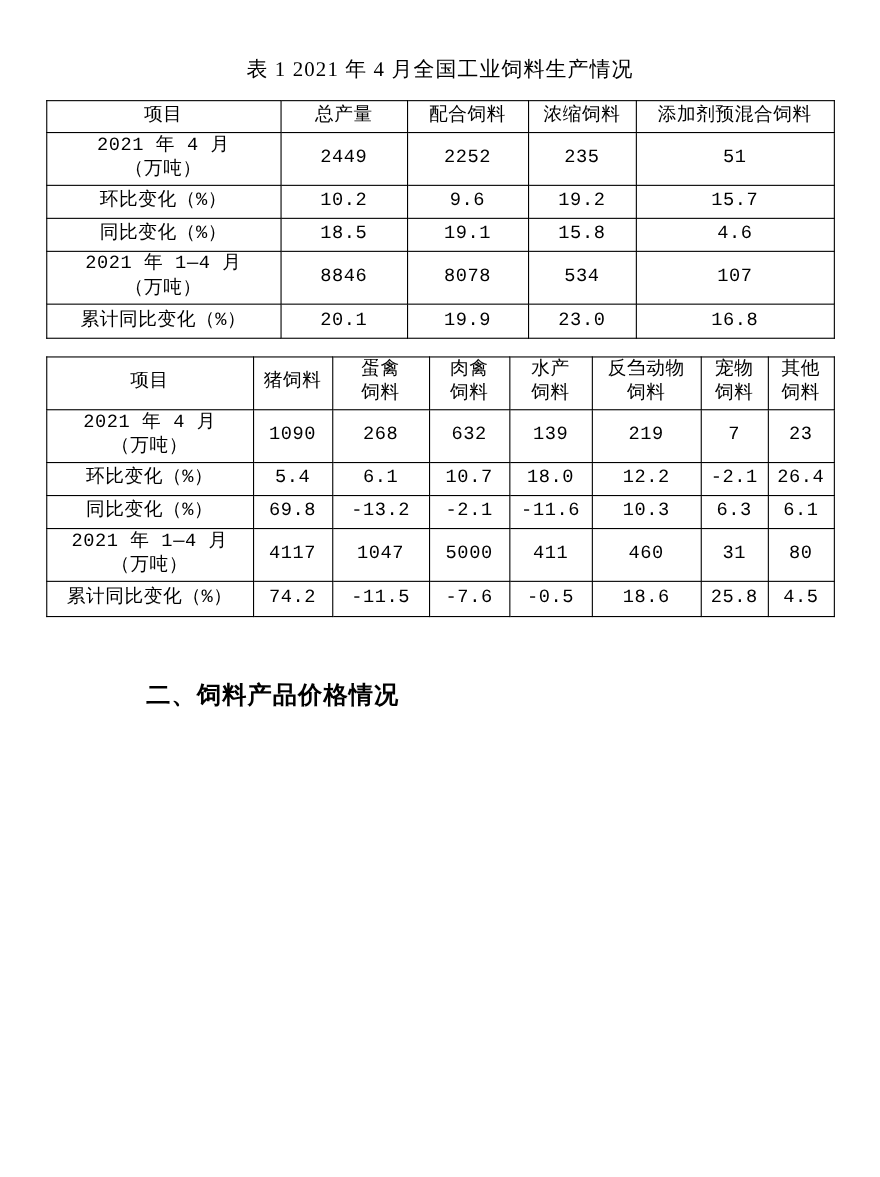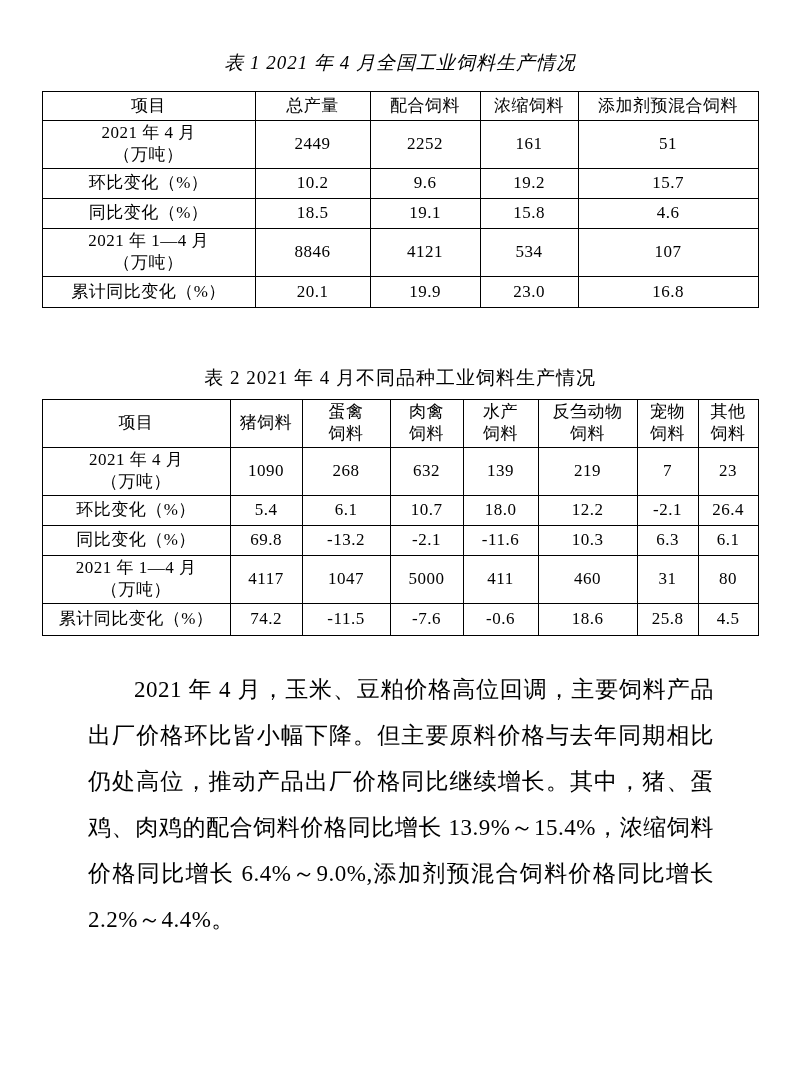--- a/index.html
+++ b/index.html
@@ -11,28 +11,29 @@
     overflow: hidden;
   }
   .page { width: 800px; height: 1070px; position: relative; }
 
   .table-title {
     text-align: center;
     font-size: 19px;
     letter-spacing: 1px;
     white-space: nowrap;
   }
-  .title-1 { padding-top: 50px; font-style: italic; }
+  .title-1 { padding-top: 50px; }
   .title-2 { padding-top: 57px; }
 
   table.data-table {
     border-collapse: collapse;
     table-layout: fixed;
     width: 716px;
-    margin: 0 auto;
+    margin: 16px auto;
+    font-family: Liberation Mono, monospace;
   }
   table.data-table th,
   table.data-table td {
     border: 1px solid #000000;
     text-align: center;
     vertical-align: middle;
     font-size: 17px;
     font-weight: normal;
     line-height: 1.32;
     white-space: pre-line;
@@ -96,56 +97,55 @@
           <th>浓缩饲料</th>
           <th>添加剂预混合饲料</th>
         </tr>
       </thead>
     <tbody>
         <tr>
           <td>2021 年 4 月
 （万吨）</td>
           <td>2449</td>
           <td>2252</td>
-          <td>161</td>
+          <td>235</td>
           <td>51</td>
         </tr>
         <tr>
           <td>环比变化（%）</td>
           <td>10.2</td>
           <td>9.6</td>
           <td>19.2</td>
           <td>15.7</td>
         </tr>
         <tr>
           <td>同比变化（%）</td>
           <td>18.5</td>
           <td>19.1</td>
           <td>15.8</td>
           <td>4.6</td>
         </tr>
         <tr>
           <td>2021 年 1—4 月
 （万吨）</td>
           <td>8846</td>
-          <td>4121</td>
+          <td>8078</td>
           <td>534</td>
           <td>107</td>
         </tr>
         <tr>
           <td>累计同比变化（%）</td>
           <td>20.1</td>
           <td>19.9</td>
           <td>23.0</td>
           <td>16.8</td>
         </tr>
       </tbody>
   </table>
 
-  <div class="table-title title-2">表 2  2021 年 4 月不同品种工业饲料生产情况</div>
 
   <table class="data-table t2">
     <colgroup>
       <col style="width:188px">
         <col style="width:72px">
         <col style="width:88px">
         <col style="width:73px">
         <col style="width:75px">
         <col style="width:99px">
         <col style="width:61px">
@@ -210,24 +210,24 @@
           <td>411</td>
           <td>460</td>
           <td>31</td>
           <td>80</td>
         </tr>
         <tr>
           <td>累计同比变化（%）</td>
           <td>74.2</td>
           <td>-11.5</td>
           <td>-7.6</td>
-          <td>-0.6</td>
+          <td>-0.5</td>
           <td>18.6</td>
           <td>25.8</td>
           <td>4.5</td>
         </tr>
       </tbody>
   </table>
 
-
-  <p class="body-paragraph">2021 年 4 月，玉米、豆粕价格高位回调，主要饲料产品出厂价格环比皆小幅下降。但主要原料价格与去年同期相比仍处高位，推动产品出厂价格同比继续增长。其中，猪、蛋鸡、肉鸡的配合饲料价格同比增长 13.9%～15.4%，浓缩饲料价格同比增长 6.4%～9.0%,添加剂预混合饲料价格同比增长 2.2%～4.4%。</p>
+  <div class="section-heading">二、饲料产品价格情况</div>
+
 
 </div>
 
 </body></html>

